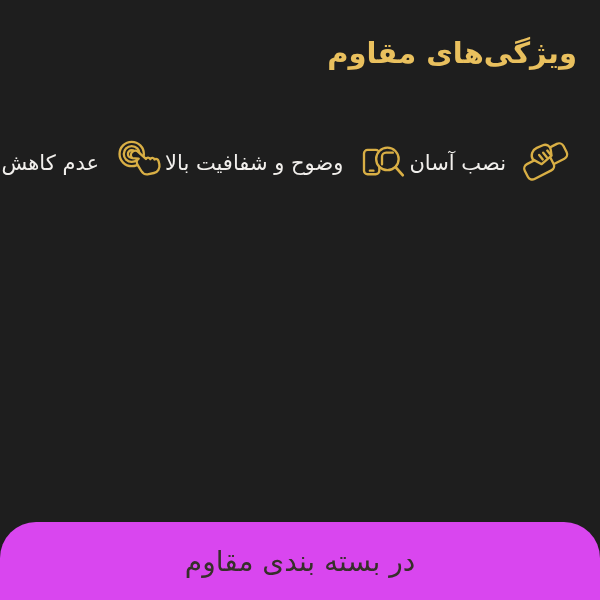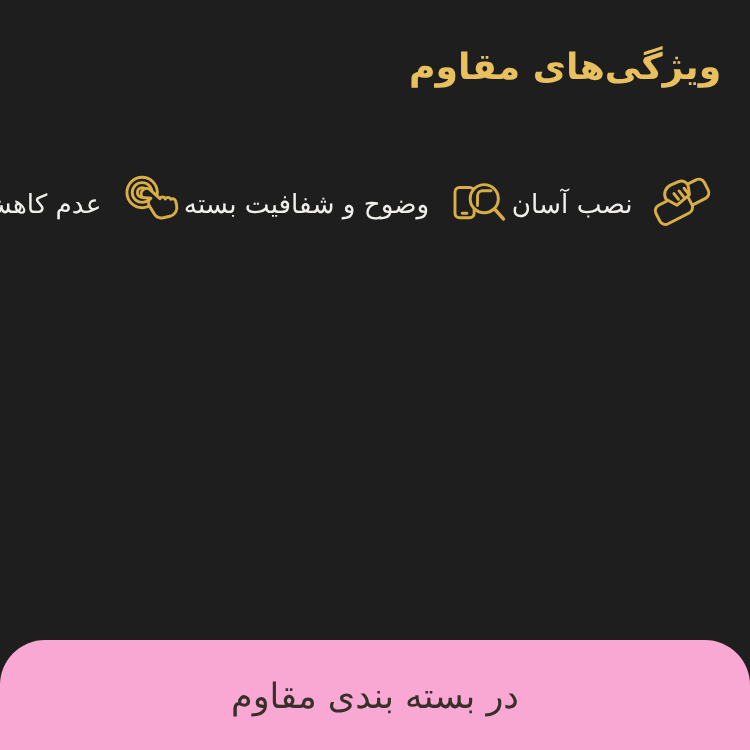--- a/index.html
+++ b/index.html
@@ -48,22 +48,22 @@
   .feature-label {
     color: #f1efec;
     font-size: 21px;
     white-space: nowrap;
   }
   .banner {
     position: absolute;
     left: 0;
     right: 0;
     bottom: 0;
-    height: 88px;
-    background: #f9a8d4;
+    height: 78px;
+    background: #d946ef;
     border-radius: 36px 36px 0 0;
     display: flex;
     align-items: center;
     justify-content: center;
   }
   .banner-label {
     color: #363029;
     font-size: 28px;
     font-weight: normal;
   }
@@ -94,21 +94,21 @@
     <div class="feature-row">
       <span class="feature-icon">
         <svg viewBox="0 0 60 60" class="ico" aria-hidden="true">
           <rect x="10" y="15.5" width="17" height="27" rx="4"></rect>
           <path d="M16.5 38.5 h4"></path>
           <circle class="bgfill" cx="36" cy="25.5" r="12.5"></circle>
           <path d="M30 31.5 v-8.5 a4.5 4.5 0 0 1 4.5 -4.5 h7.5"></path>
           <path d="M45.3 34.8 l7.7 8.7" stroke-width="3.1"></path>
         </svg>
       </span>
-      <span class="feature-label">وضوح و شفافیت بسته</span>
+      <span class="feature-label">وضوح و شفافیت بالا</span>
     </div>
 
     <div class="feature-row">
       <span class="feature-icon">
         <svg viewBox="0 0 60 60" class="ico" aria-hidden="true">
           <circle cx="23" cy="20" r="4.2"></circle>
           <circle cx="23" cy="20" r="8.8"></circle>
           <circle cx="23" cy="20" r="13.5"></circle>
           <path class="bgfill" d="M23.5 24.5 a4.8 4.8 0 0 1 7 -6.6 l8.3 7.6 c1 -2.1 4 -1.9 4.8 0.3 c1 -2.1 4 -1.9 4.8 0.3 c1.6 -1.3 3.9 -0.4 4.4 1.6 l0.9 3.8 c1 4.3 -1.7 8.6 -6 9.6 l-5.8 1.3 c-3.2 0.7 -6.5 -0.7 -8.2 -3.5 l-4.3 -7 c-1.4 -2.3 -0.8 -5.2 1.4 -6.8 z"></path>
         </svg>

